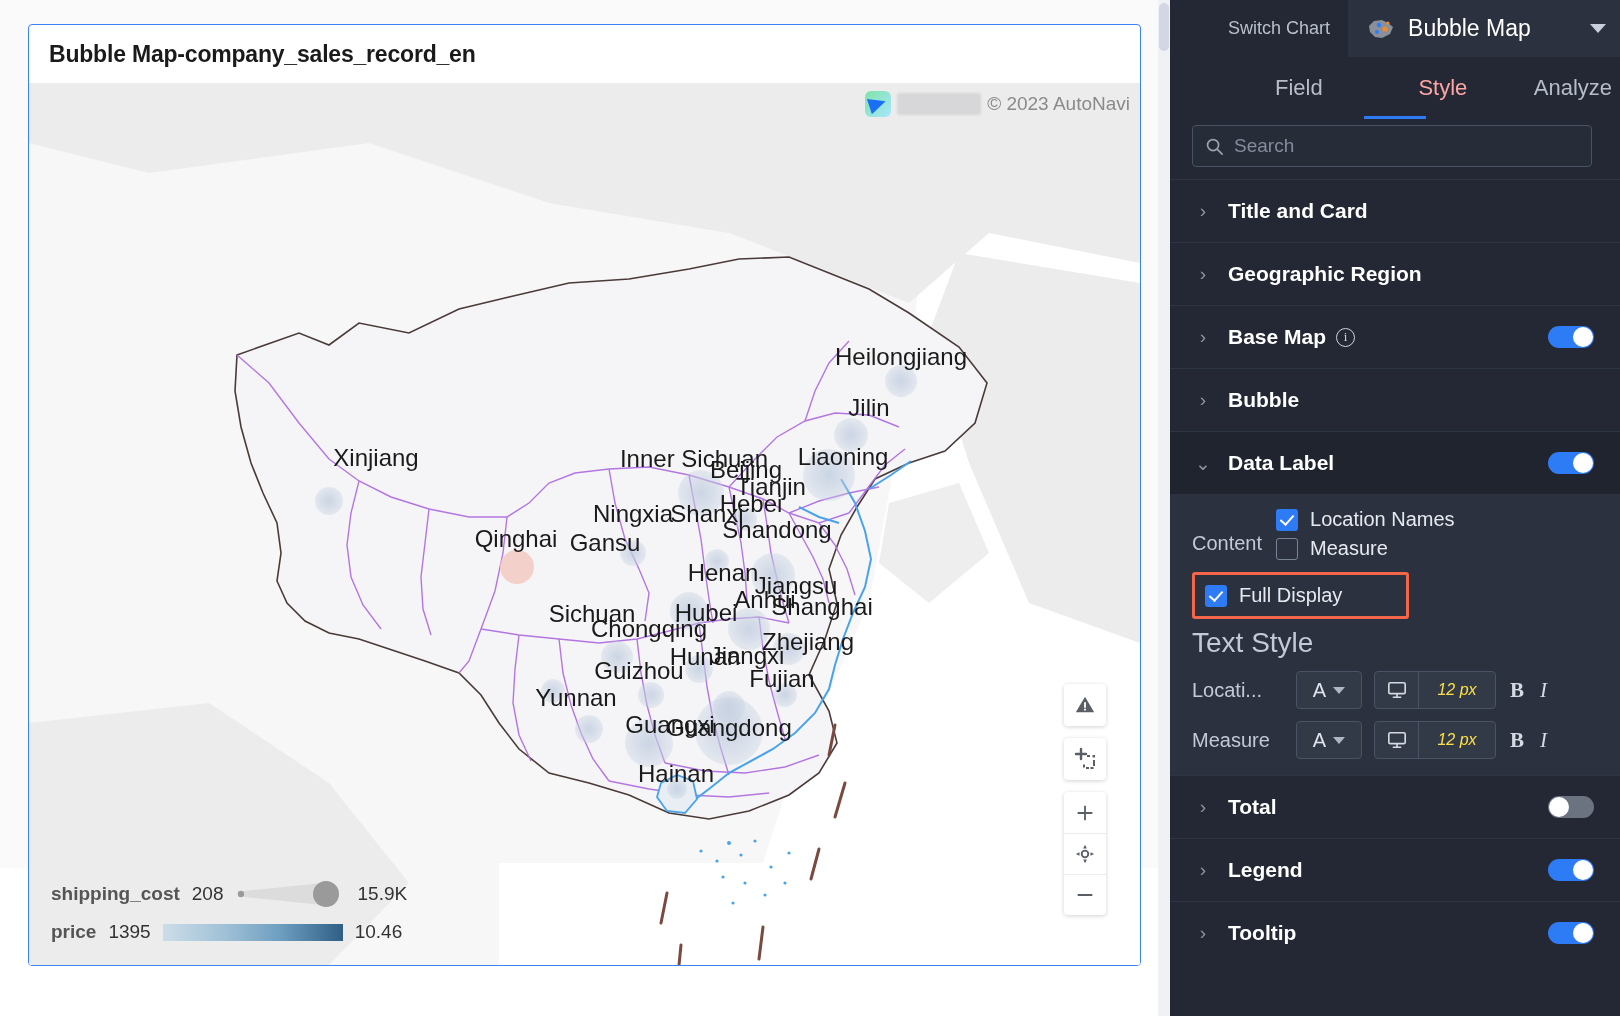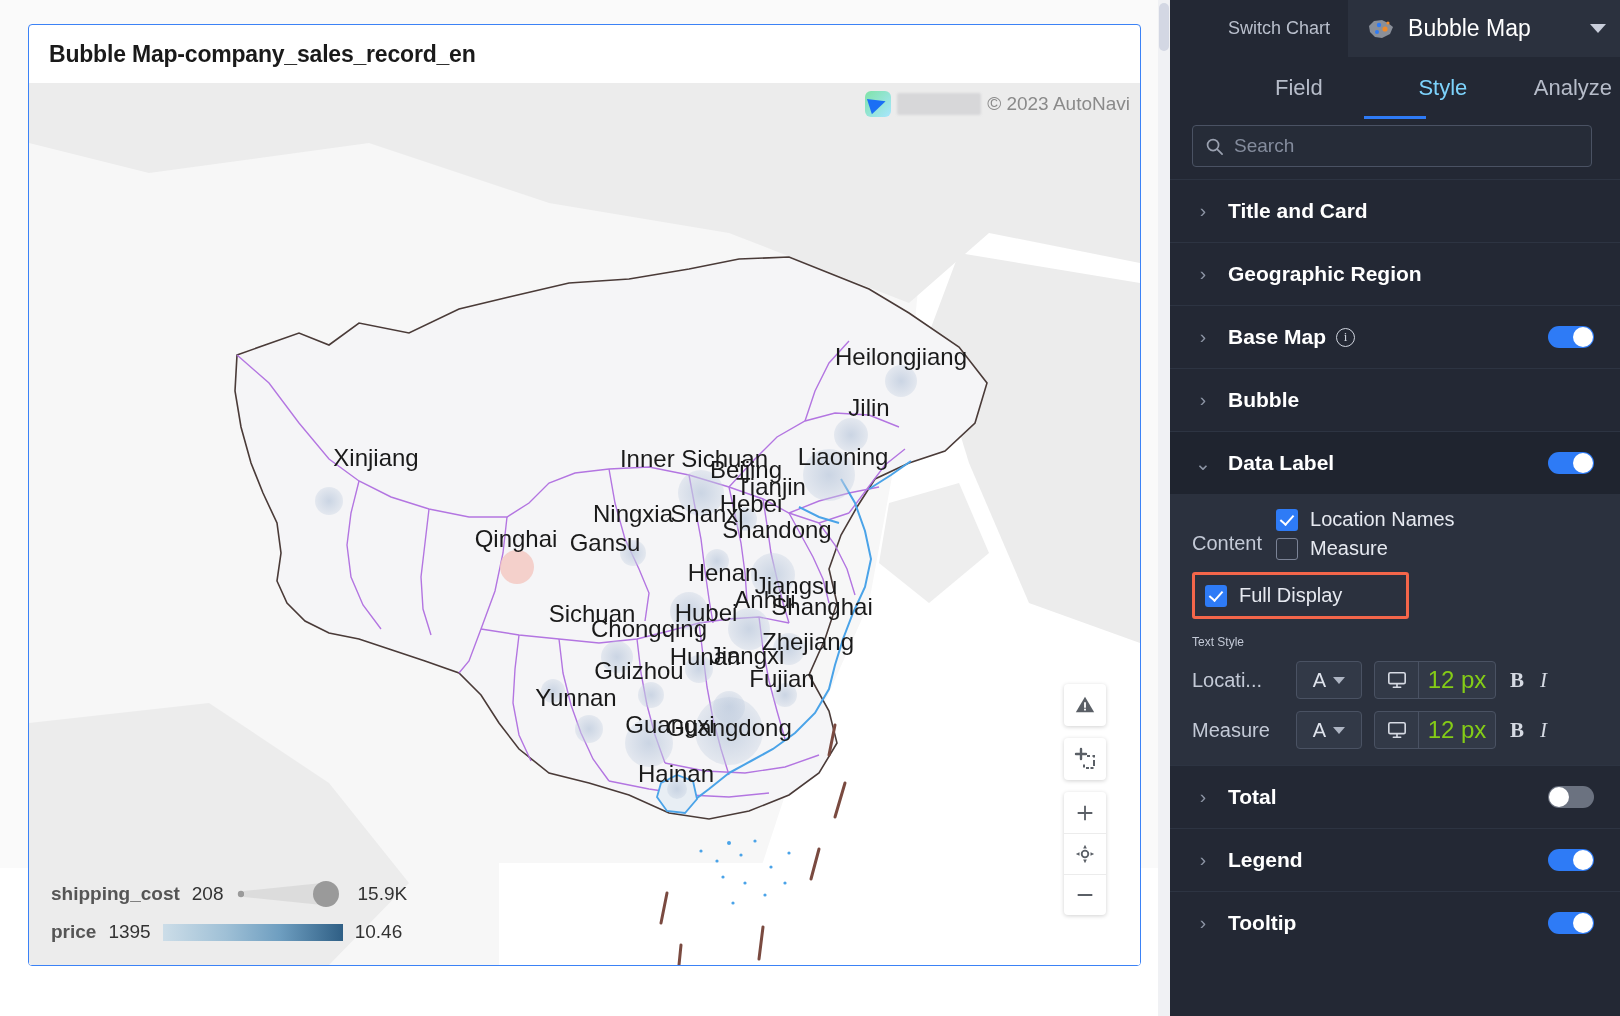--- a/index.html
+++ b/index.html
@@ -183,21 +183,21 @@
   }
   .panel-tab {
     flex: 1;
     text-align: right;
     font-size: 22px;
     color: #b6bcc9;
     line-height: 62px;
     cursor: pointer;
     position: relative;
   }
-  .panel-tab.active { color: #7dd3fc; }
+  .panel-tab.active { color: #fca5a5; }
   .panel-tab.active::after {
     content: "";
     position: absolute; left: 50%; transform: translateX(-50%);
     bottom: 0; width: 62px; height: 3px;
     background: #2e7bf6;
   }
 
   .search-wrap { padding: 6px 28px 12px 22px; }
   .search-box {
     height: 42px;
@@ -280,22 +280,22 @@
 
   .full-display-wrap {
     margin-top: 12px;
     border: 3px solid #f4664a;
     border-radius: 3px;
     padding: 9px 64px 9px 10px;
     display: inline-flex; align-items: center; gap: 12px;
     cursor: pointer;
   }
   .text-style-title {
-    margin-top: 16px;
-    font-size: 12px; color: #c3c9d6;
+    margin-top: 8px;
+    font-size: 28px; color: #c3c9d6;
   }
   .style-row {
     margin-top: 12px;
     display: flex; align-items: center; gap: 12px;
   }
   .style-row-label {
     width: 92px; font-size: 20px; color: #c3c9d6; white-space: nowrap;
   }
   .font-select {
     width: 66px; height: 38px;
@@ -316,21 +316,21 @@
     border: 1px solid #4a5263; border-radius: 4px;
     display: flex; align-items: stretch; overflow: hidden;
     background: #323947;
   }
   .size-screen {
     width: 44px; display: flex; align-items: center; justify-content: center;
     border-right: 1px solid #4a5263; cursor: pointer;
   }
   .size-value {
     width: 76px; display: flex; align-items: center; justify-content: center;
-    font-size: 24px; color: #84cc16; cursor: text;
+    font-size: 16px; color: #fde047; cursor: text; font-style: italic;
   }
   .bi-btn {
     font-size: 21px; color: #d6dae3;
     padding: 0 2px; cursor: pointer;
     font-family: "Liberation Serif", serif;
   }
   .bi-btn.b { font-weight: bold; }
   .bi-btn.i { font-style: italic; }
 </style>
 </head>

